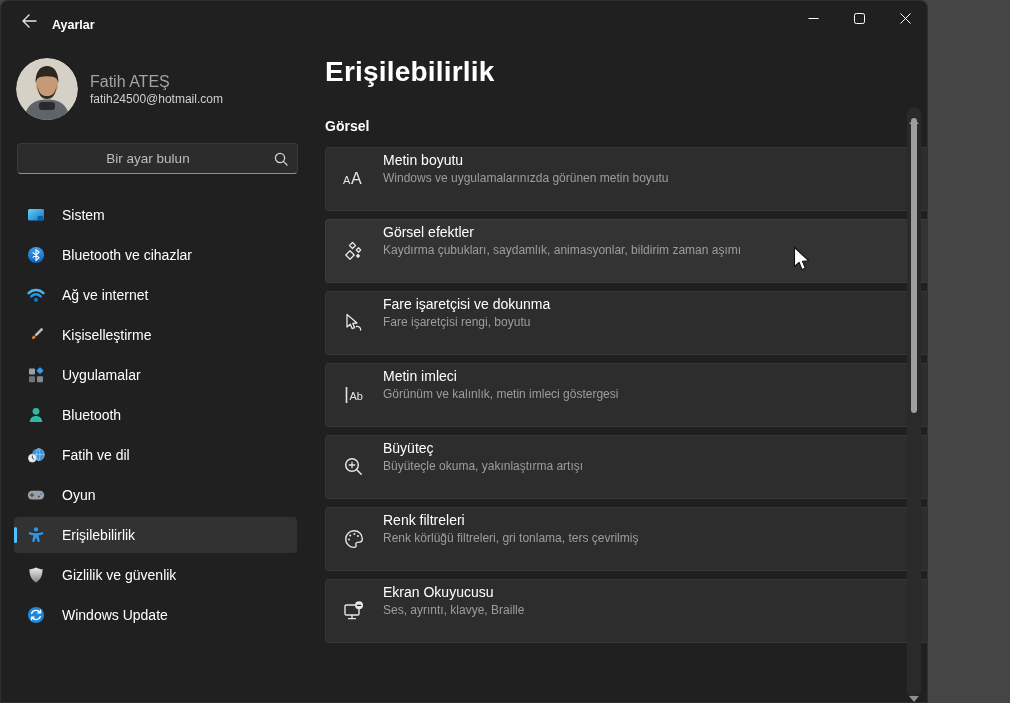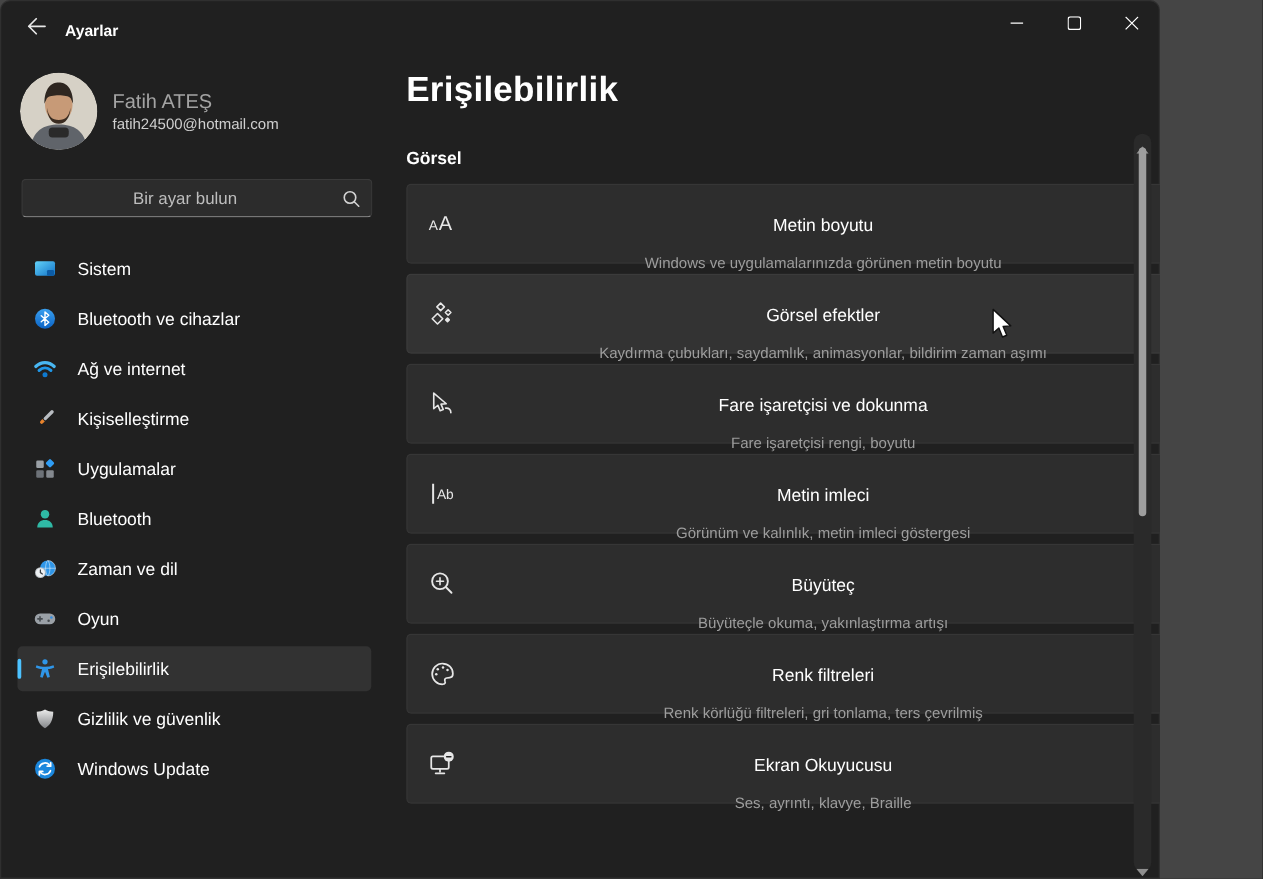--- a/index.html
+++ b/index.html
@@ -56,23 +56,23 @@
   
   .page-title{position:absolute;left:325px;top:56px;font-size:28px;font-weight:600;color:#fff;letter-spacing:0.2px;}
   .section-label{position:absolute;left:325px;top:118px;font-size:14px;font-weight:700;color:#fff;}
   .rows{position:absolute;left:325px;top:147px;width:659px;}
   .row{
     position:relative;height:64px;margin-bottom:8px;border-radius:4px;background:#2d2d2d;
     box-shadow:inset 0 0 0 1px rgba(255,255,255,0.045);
   }
   .row.hover{background:#333333;}
   .row-icon{position:absolute;left:17px;top:20px;width:24px;height:24px;display:flex;align-items:center;justify-content:center;}
-  .row-text{position:absolute;left:58px;top:24px;right:50px;text-align:center;}
+  .row-text{position:absolute;left:58px;top:4px;right:50px;}
   .row-title{font-size:14px;color:#fff;line-height:18px;white-space:nowrap;}
-  .row-subtitle{font-size:12px;color:#9d9d9d;line-height:16px;margin-top:13px;white-space:nowrap;}
+  .row-subtitle{font-size:12px;color:#9d9d9d;line-height:16px;margin-top:1px;white-space:nowrap;}
   .row-chevron{position:absolute;right:19px;top:25px;width:8px;height:14px;}
   
   .scroll-track{
     position:absolute;right:7px;top:107px;width:14px;height:590px;background:#2a2a2a;border-radius:7px;
   }
   .scroll-up{position:absolute;left:2px;top:3px;width:10px;height:6px;}
   .scroll-down{position:absolute;left:2px;bottom:3px;width:10px;height:6px;}
   .scroll-thumb{position:absolute;left:4px;top:11px;width:6px;height:295px;border-radius:3px;background:#9e9e9e;}
   
   .cursor{position:absolute;left:793px;top:246px;pointer-events:none;}
@@ -225,21 +225,21 @@
 
     <span class="side-icon">
             <svg width="20" height="20" viewBox="0 0 20 20">
               <circle cx="12.2" cy="9.6" r="6.2" fill="#2f96e8"></circle>
               <path d="M12.2 3.4 a6.2 6.2 0 0 1 0 12.4 M6 9.6 h12.4 M12.2 3.4 c-2.3 1.9 -2.3 10.5 0 12.4 M12.2 3.4 c2.3 1.9 2.3 10.5 0 12.4" stroke="rgba(255,255,255,0.55)" stroke-width="0.7" fill="none"></path>
               <circle cx="6.3" cy="13.1" r="4.3" fill="#b9bec3"></circle>
               <circle cx="6.3" cy="13.1" r="3.6" fill="#edf0f2"></circle>
               <path d="M6.3 10.9 V13.1 L7.9 14.2" stroke="#3a3f44" stroke-width="1" fill="none" stroke-linecap="round"></path>
             </svg>
           </span>
-    <span class="side-label">Zaman ve dil</span>
+    <span class="side-label">Fatih ve dil</span>
   </div>
         <div class="side-item">
 
     <span class="side-icon">
             <svg width="20" height="20" viewBox="0 0 20 20">
               <rect x="1.8" y="5.8" width="16.4" height="8.6" rx="4.3" fill="#9aa0a6"></rect>
               <path d="M6 8.4 v3.4 M4.3 10.1 h3.4" stroke="#474c51" stroke-width="1.3" stroke-linecap="round"></path>
               <circle cx="12.9" cy="11.5" r="1" fill="#474c51"></circle>
               <circle cx="15.1" cy="9" r="1" fill="#2f8de4"></circle>
             </svg>

